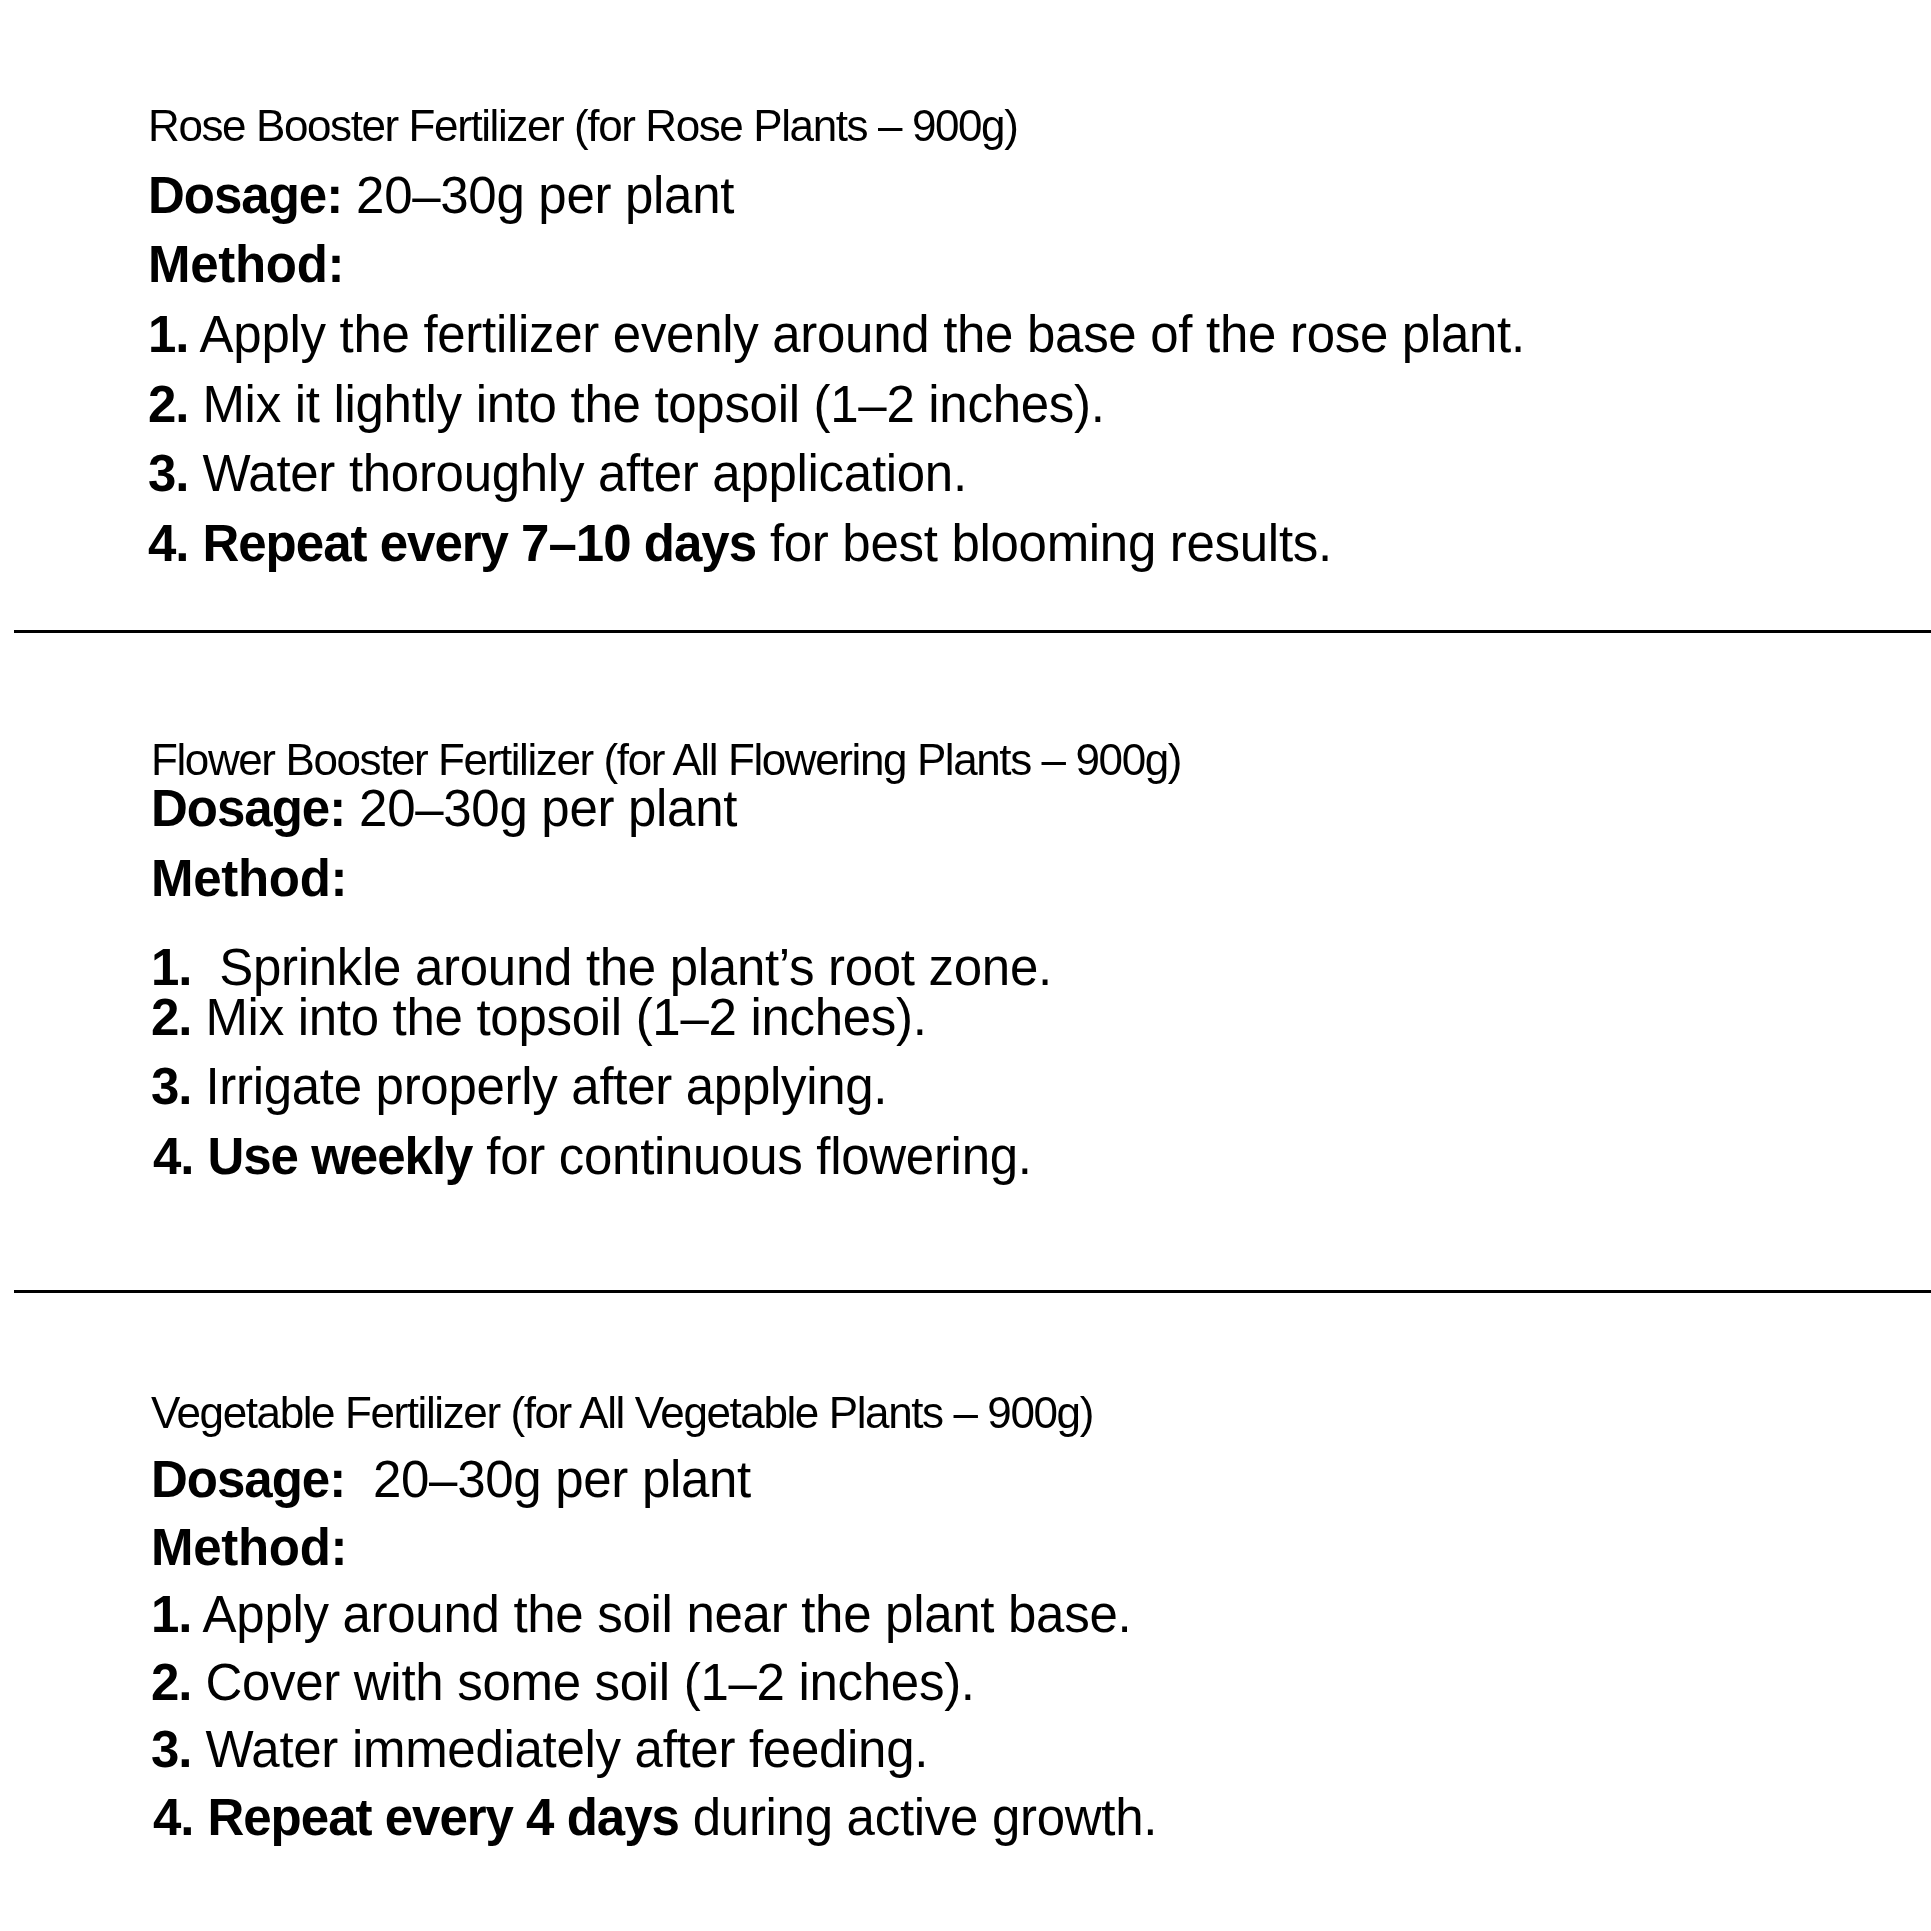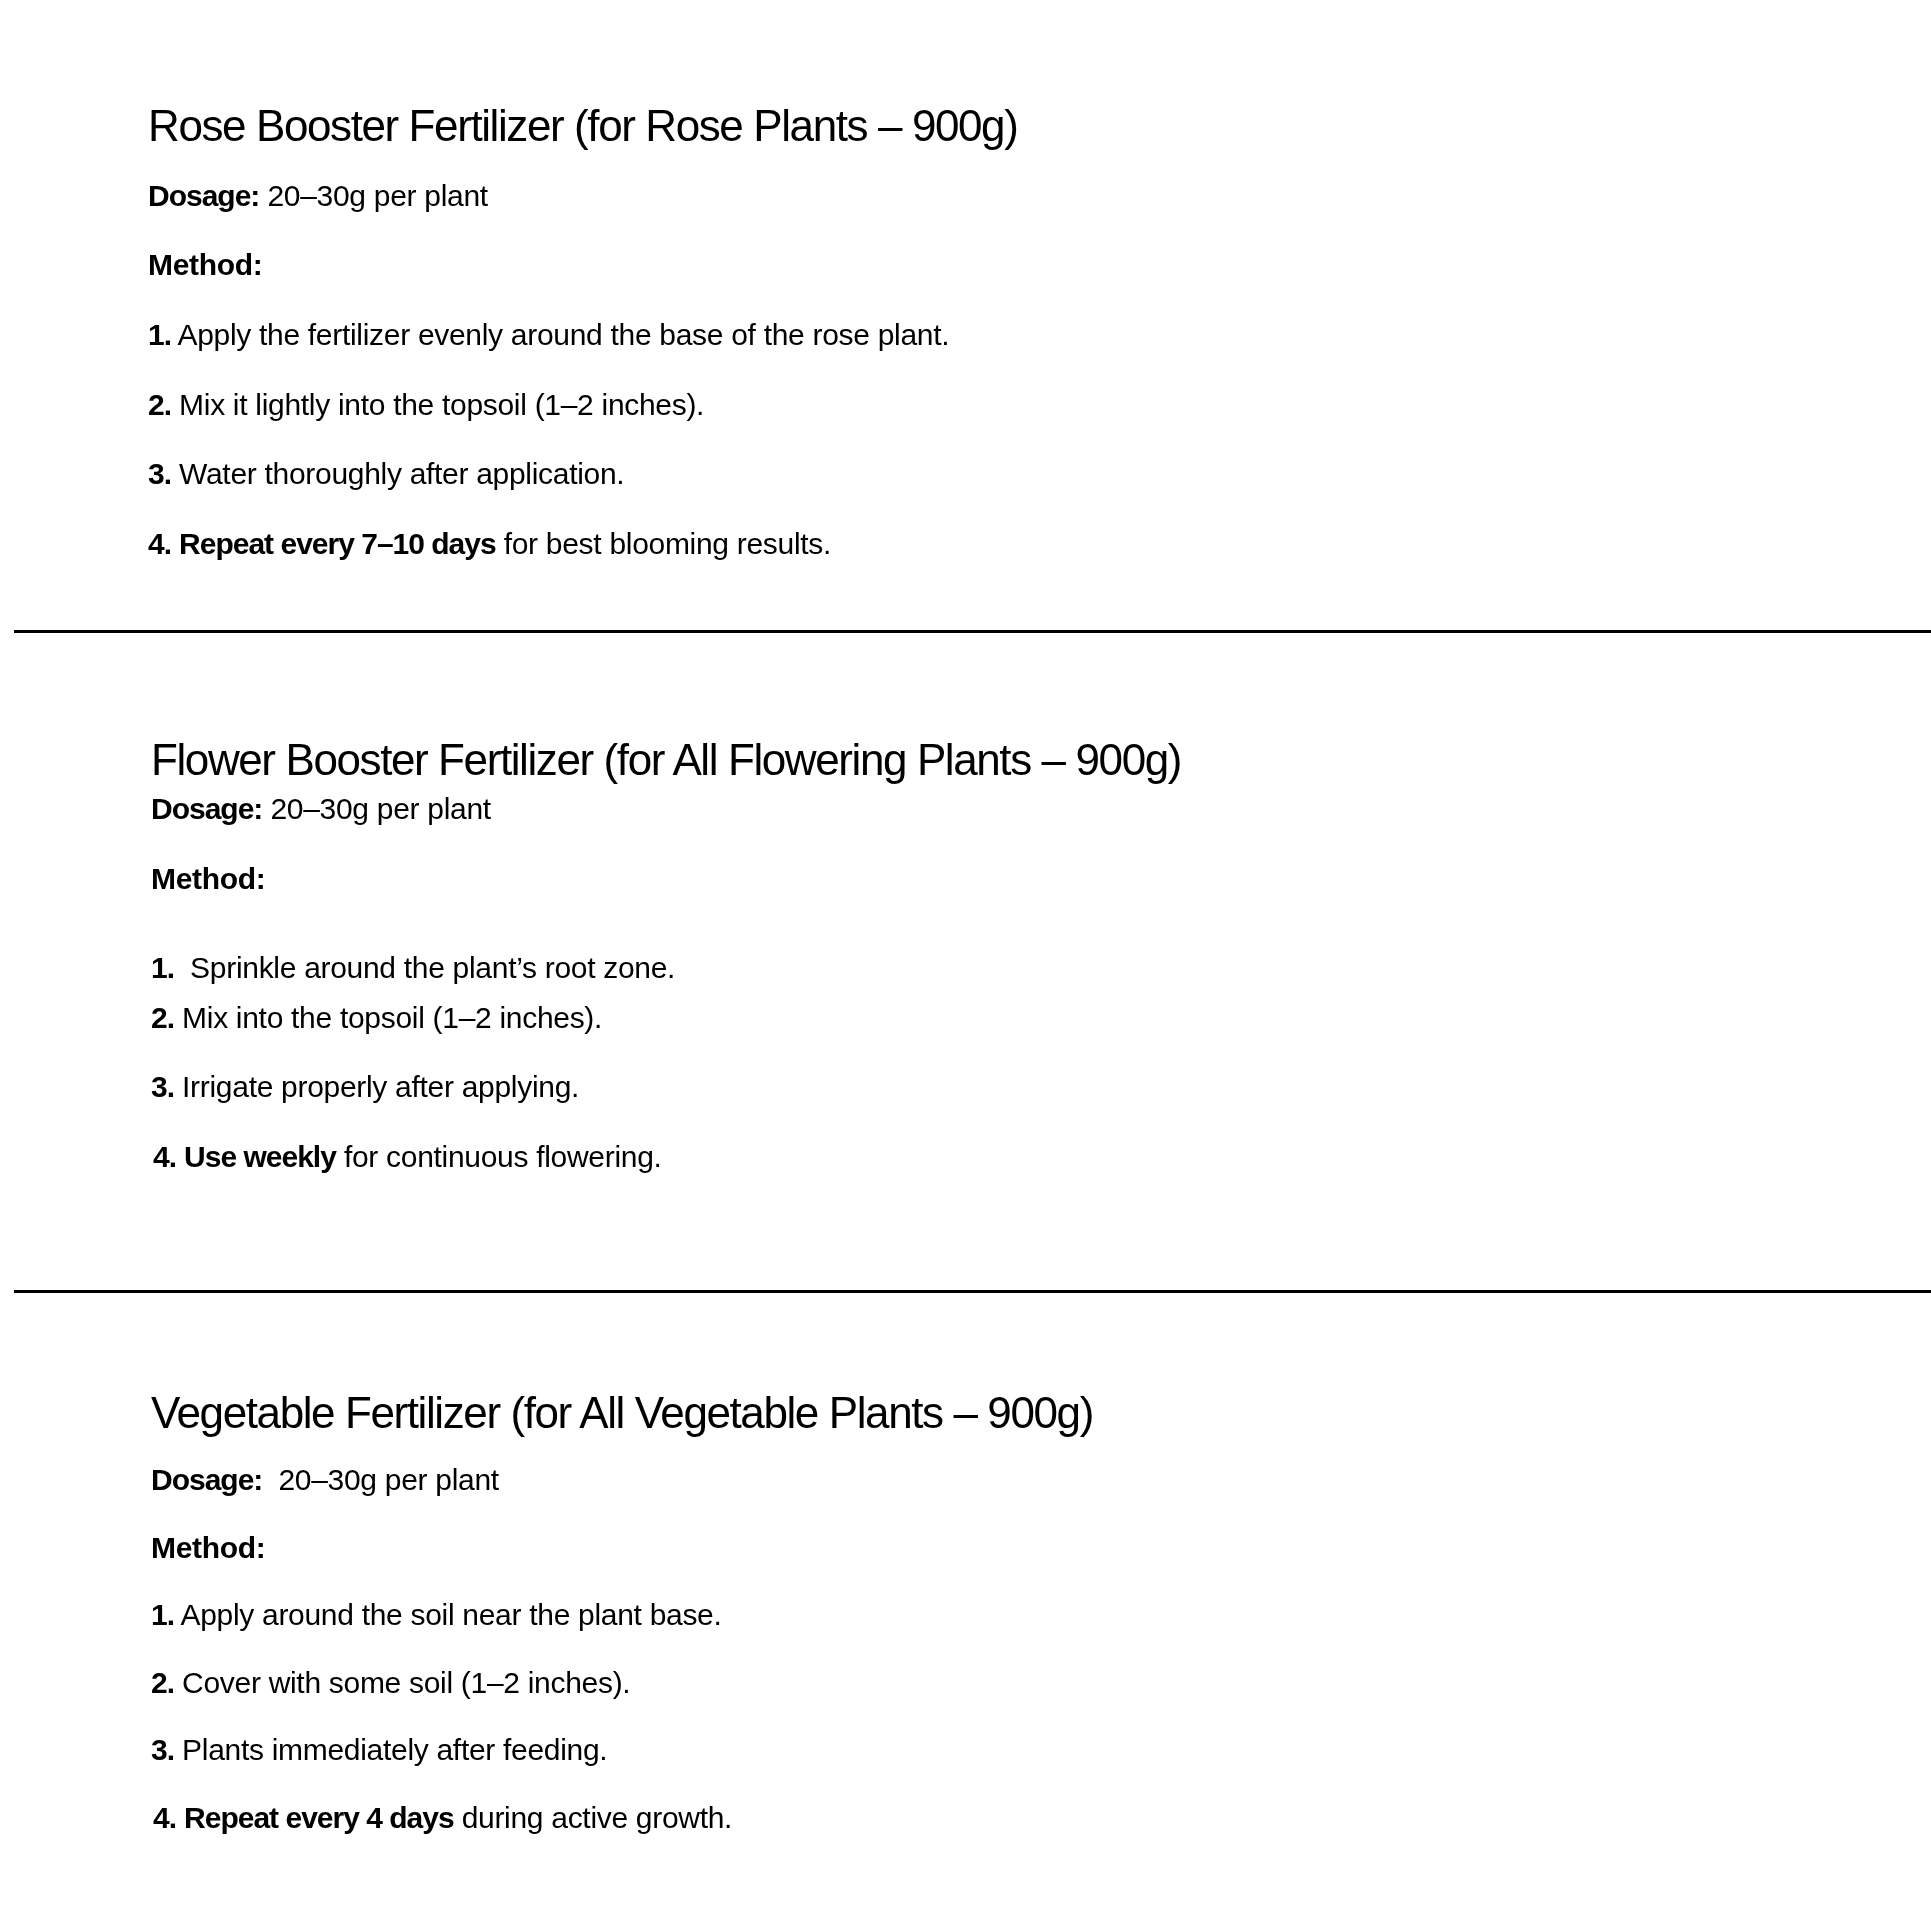--- a/index.html
+++ b/index.html
@@ -16,21 +16,21 @@
       color: #000000;
     }
     .section {
       position: absolute;
       left: 0;
       width: 1931px;
     }
     .section .line {
       position: absolute;
       white-space: nowrap;
-      font-size: 30px;
+      font-size: 51px;
       line-height: 54px;
       letter-spacing: -0.3px;
     }
     .title {
       font-weight: 400;
       font-size: 44px !important;
       letter-spacing: -1.4px !important;
     }
     .b { font-weight: 700; letter-spacing: -1px; }
     .n { font-weight: 400; }
@@ -111,21 +111,21 @@
   <div class="line" style="left:151px; top:1588px;">
     <span class="b">1.</span>
     <span class="n">Apply around the soil near the plant base.</span>
   </div>
   <div class="line" style="left:151px; top:1656px;">
     <span class="b">2.</span>
     <span class="n">Cover with some soil (1–2 inches).</span>
   </div>
   <div class="line" style="left:151px; top:1723px;">
     <span class="b">3.</span>
-    <span class="n">Plants immediately after feeding.</span>
+    <span class="n">Water immediately after feeding.</span>
   </div>
   <div class="line" style="left:153px; top:1791px;">
     <span class="b">4.</span>
     <span class="b">Repeat every 4 days</span>
     <span class="n">during active growth.</span>
   </div>
 </div>
 
 
 </body></html>

